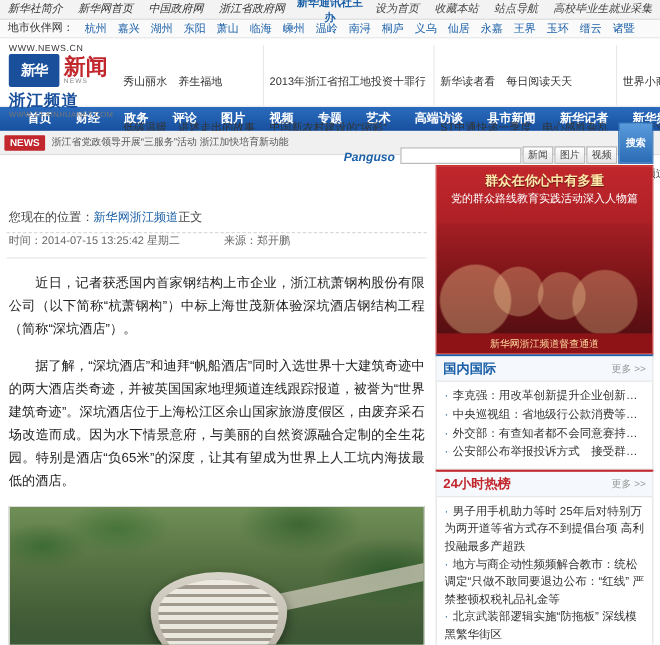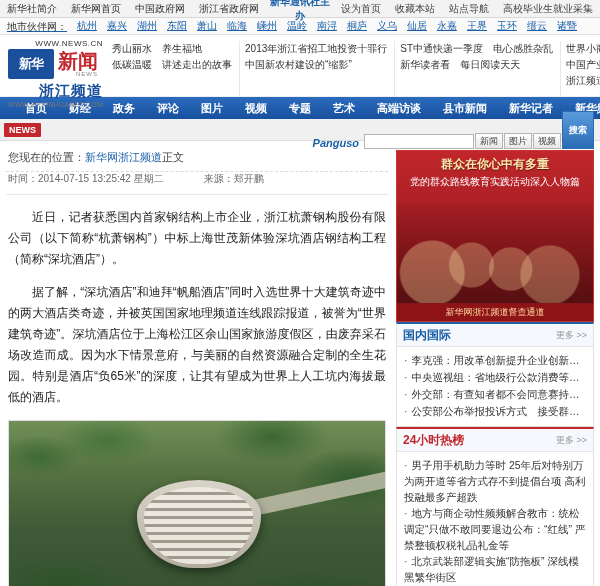--- a/index.html
+++ b/index.html
@@ -22,57 +22,56 @@
     border-bottom: 1px solid #d8d8d8;
     display: flex;
     align-items: center;
     font-size: 10px;
     color: #333;
   }
   .topbar .cell {
     padding: 0 7px;
     white-space: nowrap;
     line-height: 18px;
+    font-style: italic;
   }
   .topbar .center {
     flex: 1;
     text-align: center;
     color: #1a5fa8;
     font-weight: bold;
     font-size: 10px;
   }
   .topbar .right { display: flex; }
   .topbar .right .cell { color: #444; }
 
   .topbar2 {
     height: 17px;
     background: #fafafa;
     border-bottom: 1px solid #e2e2e2;
     display: flex;
-    align-items: flex-end;
+    align-items: flex-start;
     font-size: 10px;
     color: #1a5fa8;
-    text-decoration: underline;
   }
   .topbar2 .lead { color: #333; padding: 0 5px 0 7px; }
   .topbar2 .cell { padding: 0 5px; line-height: 17px; white-space: nowrap; }
 
   
   .logoband {
     height: 62px;
     background: #ffffff;
     display: flex;
     border-bottom: 1px solid #eee;
     position: relative;
   }
   .logo-left {
     width: 148px;
     padding: 4px 0 0 8px;
     position: relative;
-    text-align: right;
   }
   .logo-news {
     font-size: 8px;
     color: #333;
     letter-spacing: .5px;
   }
   .logo-main {
     display: flex;
     align-items: center;
     margin-top: 1px;
@@ -117,21 +116,21 @@
   }
   .hcol {
     flex: 1;
     border-left: 1px solid #e8e8e8;
     padding: 0 5px;
     font-size: 10px;
     line-height: 16px;
     color: #333;
   }
   .hcol:first-child { border-left: none; }
-  .hcol div { white-space: nowrap; overflow: hidden; text-overflow: ellipsis; }
+  .hcol div { white-space: nowrap; overflow: hidden; text-overflow: ellipsis; margin-top: 26px; }
 
   
   .channelnav {
     height: 22px;
     background: linear-gradient(#2b6bbd, #17509e);
     display: flex;
     align-items: flex-start;
     color: #fff;
     font-size: 11px;
     padding-left: 14px;
@@ -212,20 +211,21 @@
     gap: 8px;
   }
   .col-main { width: 382px; }
   .col-side { width: 198px; }
 
   .crumb {
     font-size: 11px;
     color: #444;
     padding: 9px 2px 6px 2px;
     border-bottom: 1px dashed #d9d9d9;
+    margin-top: 40px;
   }
   .crumb b { color: #1a5fa8; font-weight: normal; }
 
   .article-title {
     font-size: 17px;
     font-weight: bold;
     color: #111;
     line-height: 26px;
     padding: 10px 2px 8px 2px;
   }
@@ -411,22 +411,22 @@
   <div class="headline-cols">
     <div class="hcol">
       <div>秀山丽水　养生福地</div>
       <div>低碳温暖　讲述走出的故事</div>
     </div>
     <div class="hcol">
       <div>2013年浙江省招工地投资十罪行</div>
       <div>中国新农村建设的“缩影”</div>
     </div>
     <div class="hcol">
+      <div>新华读者看　每日阅读天天</div>
       <div>ST中通快递一季度　电心感胜杂乱</div>
-      <div>新华读者看　每日阅读天天</div>
     </div>
     <div class="hcol">
       <div>世界小商品之都　中国·义乌</div>
       <div>中国产业地图</div>
       <div>浙江频道</div>
     </div>
   </div>
 </div>
 
 <div class="channelnav">
@@ -440,20 +440,21 @@
   <a class="item">艺术</a>
   <a class="item">高端访谈</a>
   <a class="item">县市新闻</a>
   <a class="item">新华记者</a>
   <a class="item">新华频道</a>
 
 </div>
 
 <div class="searchband">
   <span class="newsflag">NEWS</span>
+  <span class="ticker">浙江省党政领导开展“三服务”活动 浙江加快培育新动能</span>
   <div class="search-right">
     <span class="panguso">Panguso</span>
     <input class="search-input" value="" style="">
     <button class="s-btn">新闻</button>
     <button class="s-btn">图片</button>
     <button class="s-btn">视频</button>
     <button class="s-btn primary">搜索</button>
   </div>
 </div>
 

